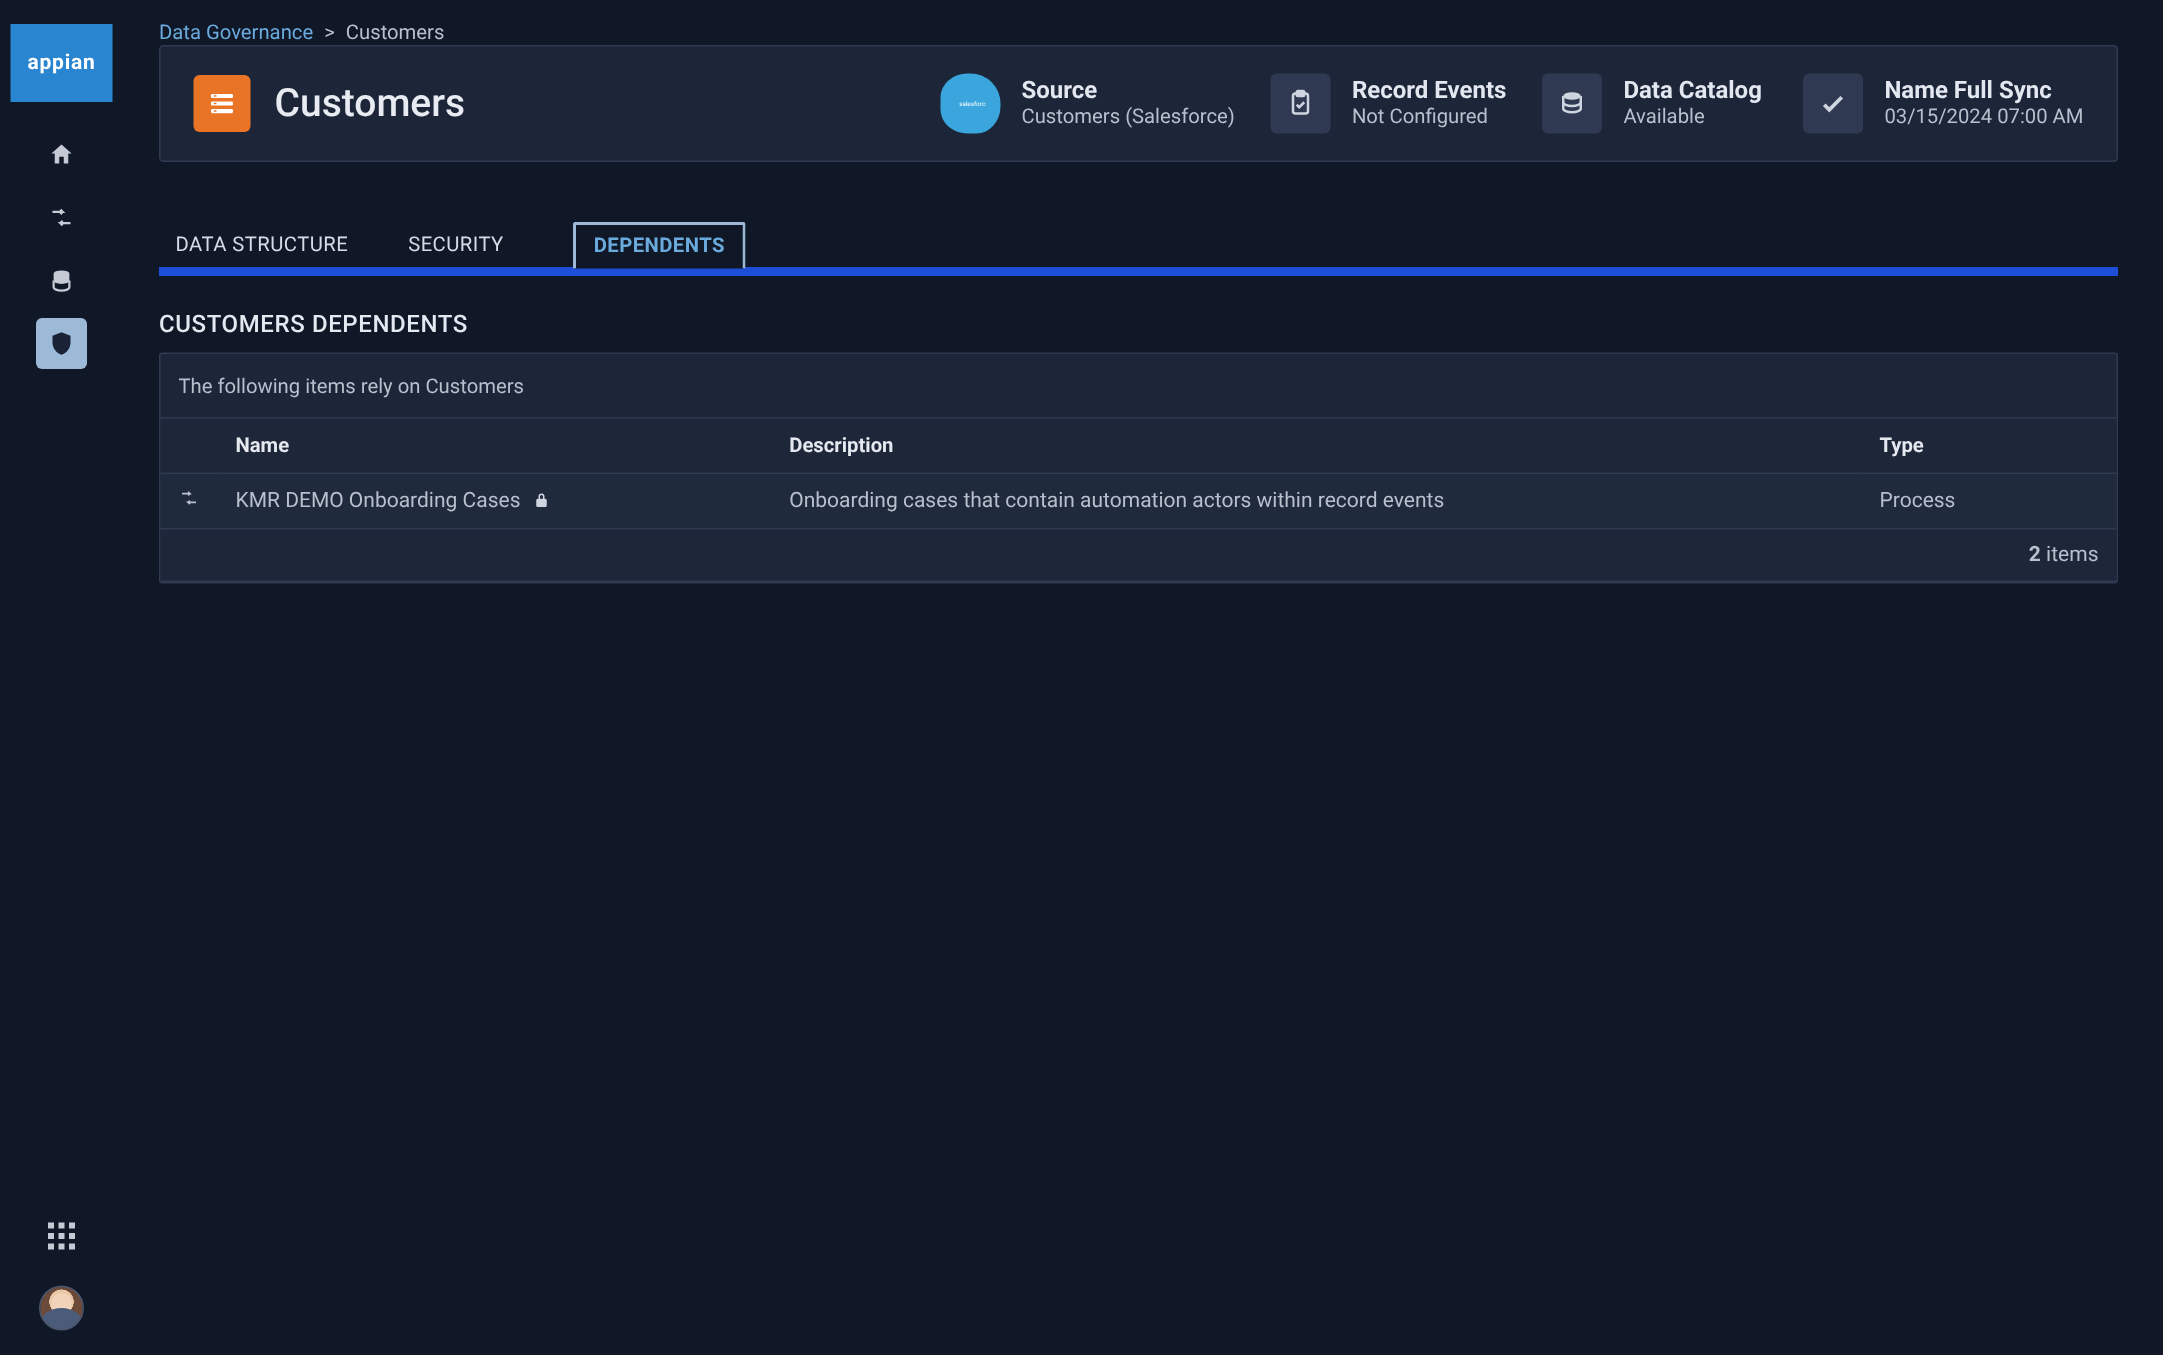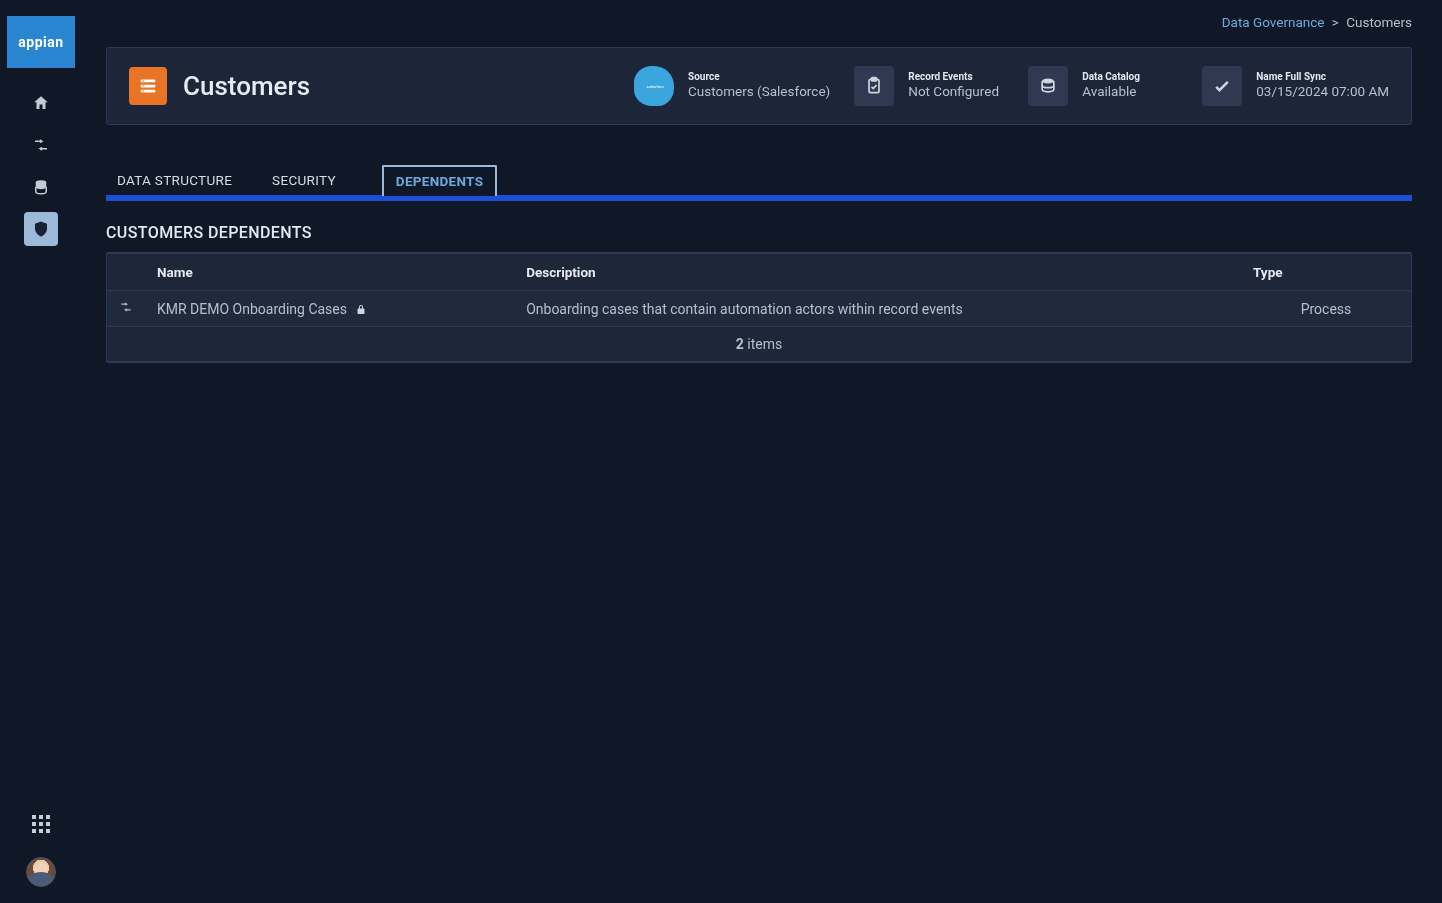--- a/index.html
+++ b/index.html
@@ -90,22 +90,21 @@
   .grid-icon span{background:#c5cad4;width:4px;height:4px;}
 
   
   .main{
     flex:1;
     padding:14px 30px 0 24px;
     overflow:auto;
   }
   .breadcrumb{
     font-size:13.5px;
-    margin-bottom:17px;
-    text-align:right;
+    margin-bottom:0;
   }
   .breadcrumb a{color:var(--link);text-decoration:none;}
   .breadcrumb .sep{color:var(--text-dim);margin:0 4px;}
   .breadcrumb .current{color:var(--text-dim);}
 
   
   .header-card{
     background:var(--bg-panel);
     border:1px solid var(--border);
     border-radius:3px;
@@ -126,21 +125,21 @@
   .meta-icon{
     width:40px;height:40px;border-radius:4px;background:var(--icon-box-bg);
     display:flex;align-items:center;justify-content:center;
     color:#cfd5e0;
   }
   .meta-icon svg{width:20px;height:20px;}
   .meta-icon.salesforce{
     background:#3aa6dd;
     border-radius:18px 20px 16px 18px / 16px 20px 18px 16px;
   }
-  .meta-text .meta-label{font-weight:700;font-size:10px;color:#e3e7ef;}
+  .meta-text .meta-label{font-weight:700;font-size:16px;color:#e3e7ef;}
   .meta-text .meta-value{font-size:13.5px;color:var(--text-dim);line-height:1.35;}
 
   .tabs{
     display:flex;align-items:flex-end;
     border-bottom:6px solid #1d4ed8;
     margin-top:38px;
   }
   .tab{
     padding:8px 10px 7px;
     font-size:13.5px;
@@ -195,28 +194,28 @@
   table.dep td{
     padding:9px 12px;
     font-size:14px;
     border-bottom:1px solid var(--border);
     color:var(--text-dim);
     vertical-align:middle;
   }
   table.dep tr.row td{background:#202a3d;}
   table.dep tr.row.alt td{background:#1d2737;}
   .col-icon{width:36px;text-align:center;}
-  .col-type{width:170px;text-align:center;}
+  .col-type{width:170px;}
   .row-icon svg{width:14px;height:14px;color:#b8bfcd;}
   .lock-icon{margin-left:8px;display:inline-flex;vertical-align:middle;}
   .lock-icon svg{width:12px;height:12px;color:#cfd5e0;}
   .name-cell{color:#e3e7ef;}
 
   .footer-row td{
-    text-align:center;
+    text-align:right;
     padding:10px 20px;
     font-size:15px;
     color:#d6dbe6;
     background:#1e2739;
   }
   .footer-row td b{font-weight:700;}
 
   th.col-icon{padding-left:12px;}
 </style>
 </head>
@@ -345,20 +344,21 @@
 
     <div class="tabs">
       <div class="tab">DATA STRUCTURE</div>
       <div class="tab">SECURITY</div>
       <div class="tab active">DEPENDENTS</div>
     </div>
 
     <h3 class="section-title">CUSTOMERS DEPENDENTS</h3>
 
     <div class="dep-panel">
+      <div class="dep-caption">The following items rely on Customers</div>
       <table class="dep">
         <thead>
           <tr>
             <th class="col-icon"></th>
             <th>Name</th>
             <th>Description</th>
             <th class="col-type">Type</th>
           </tr>
         </thead>
         <tbody id="dep-body">

